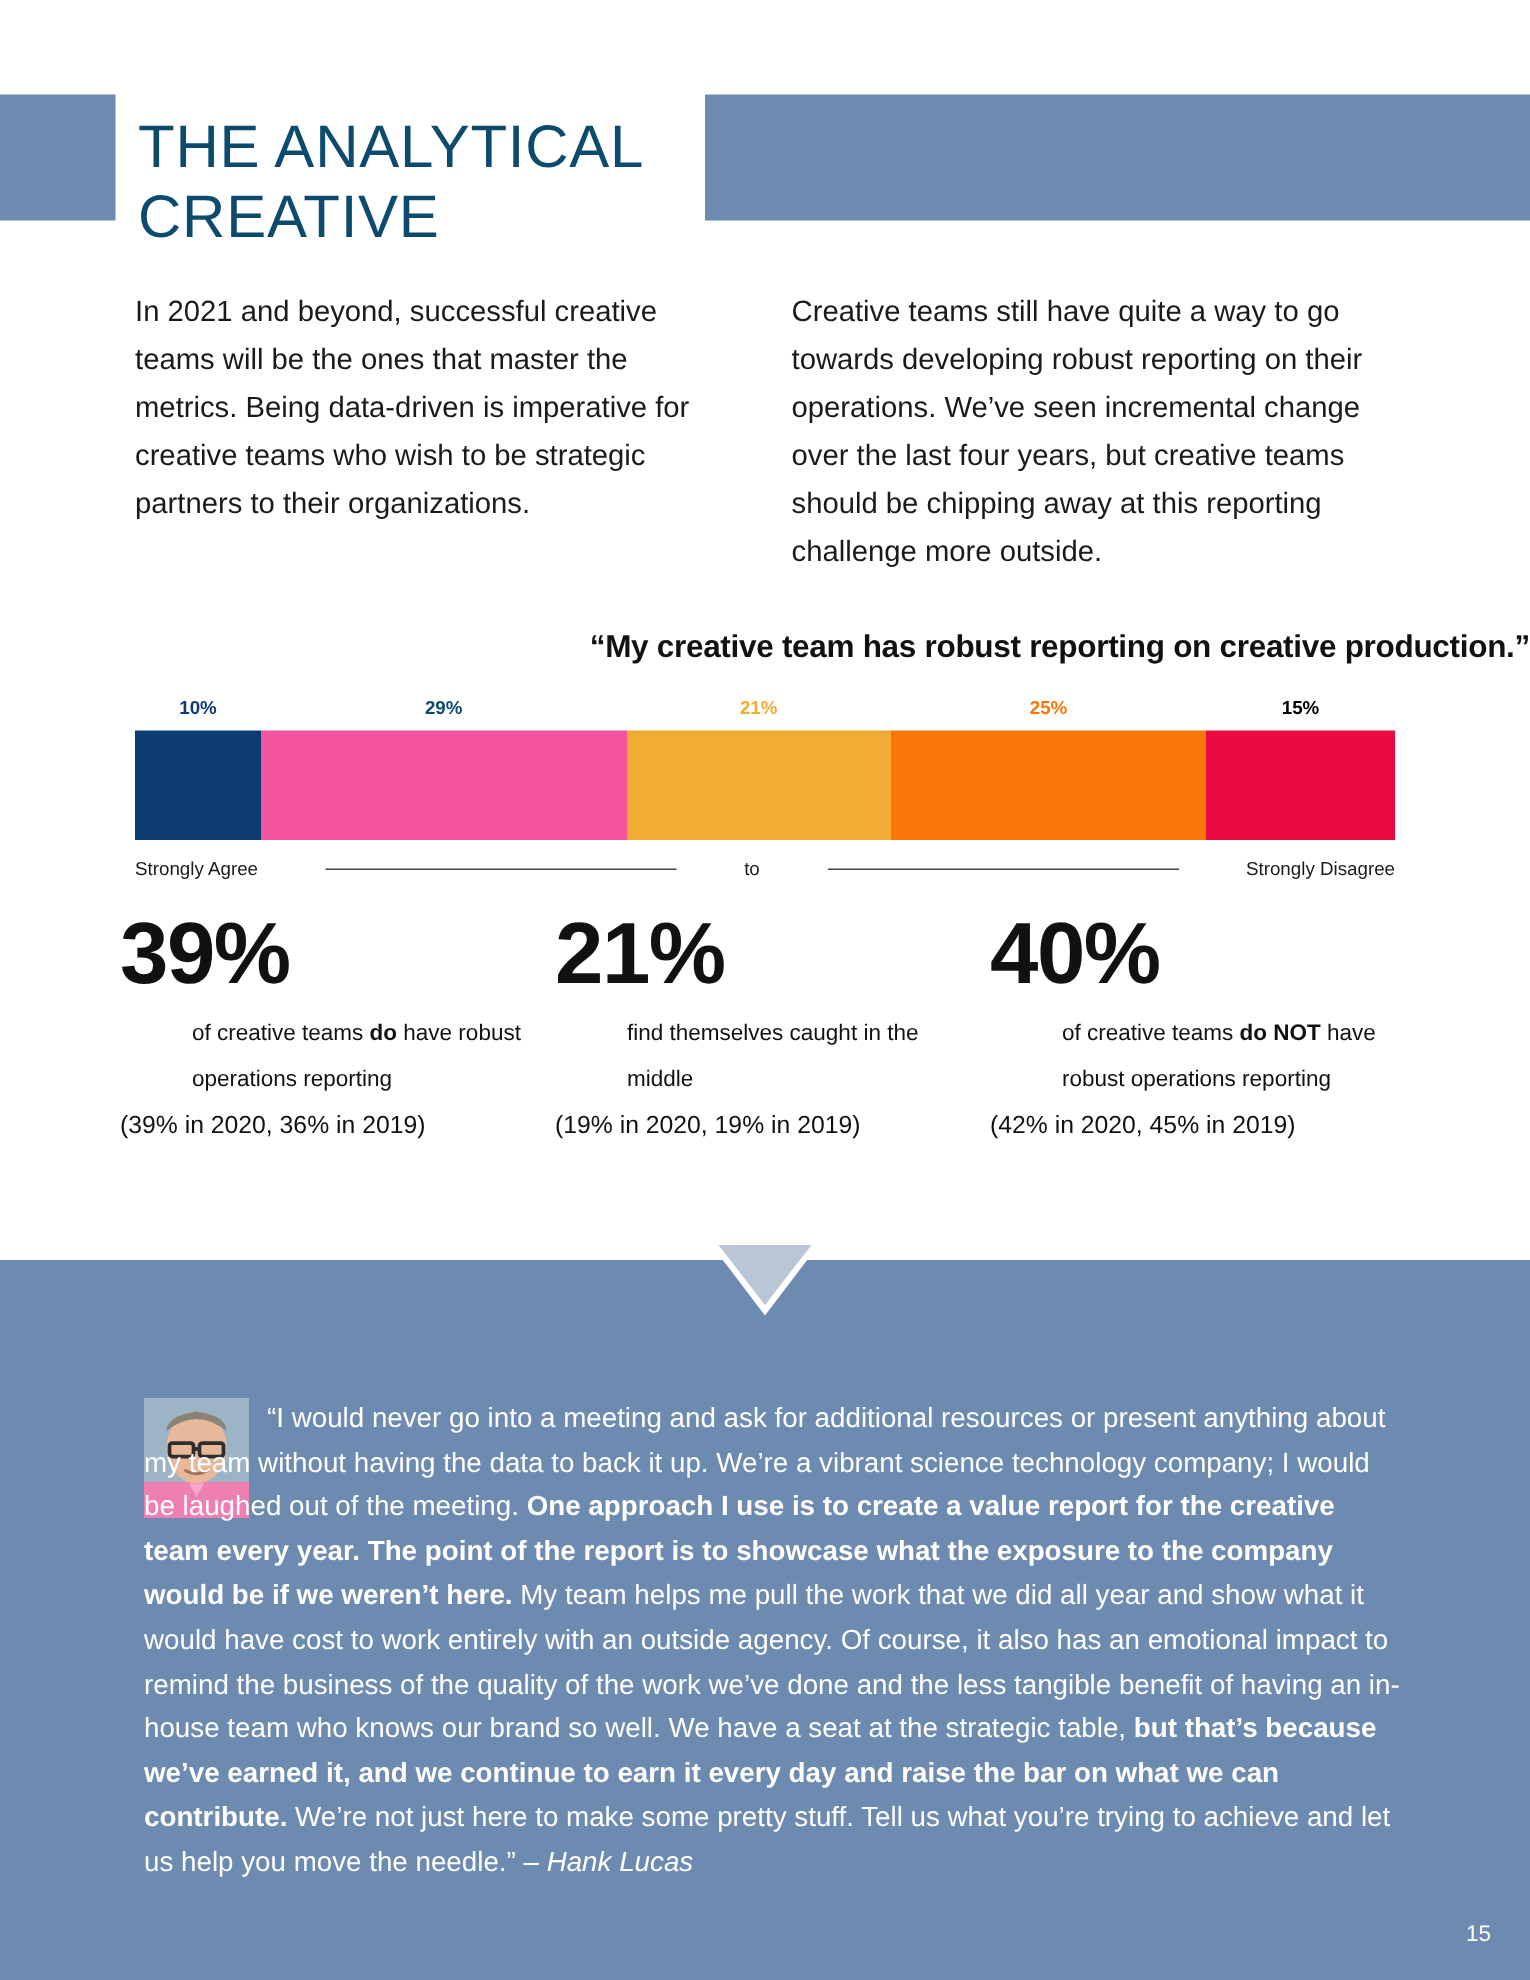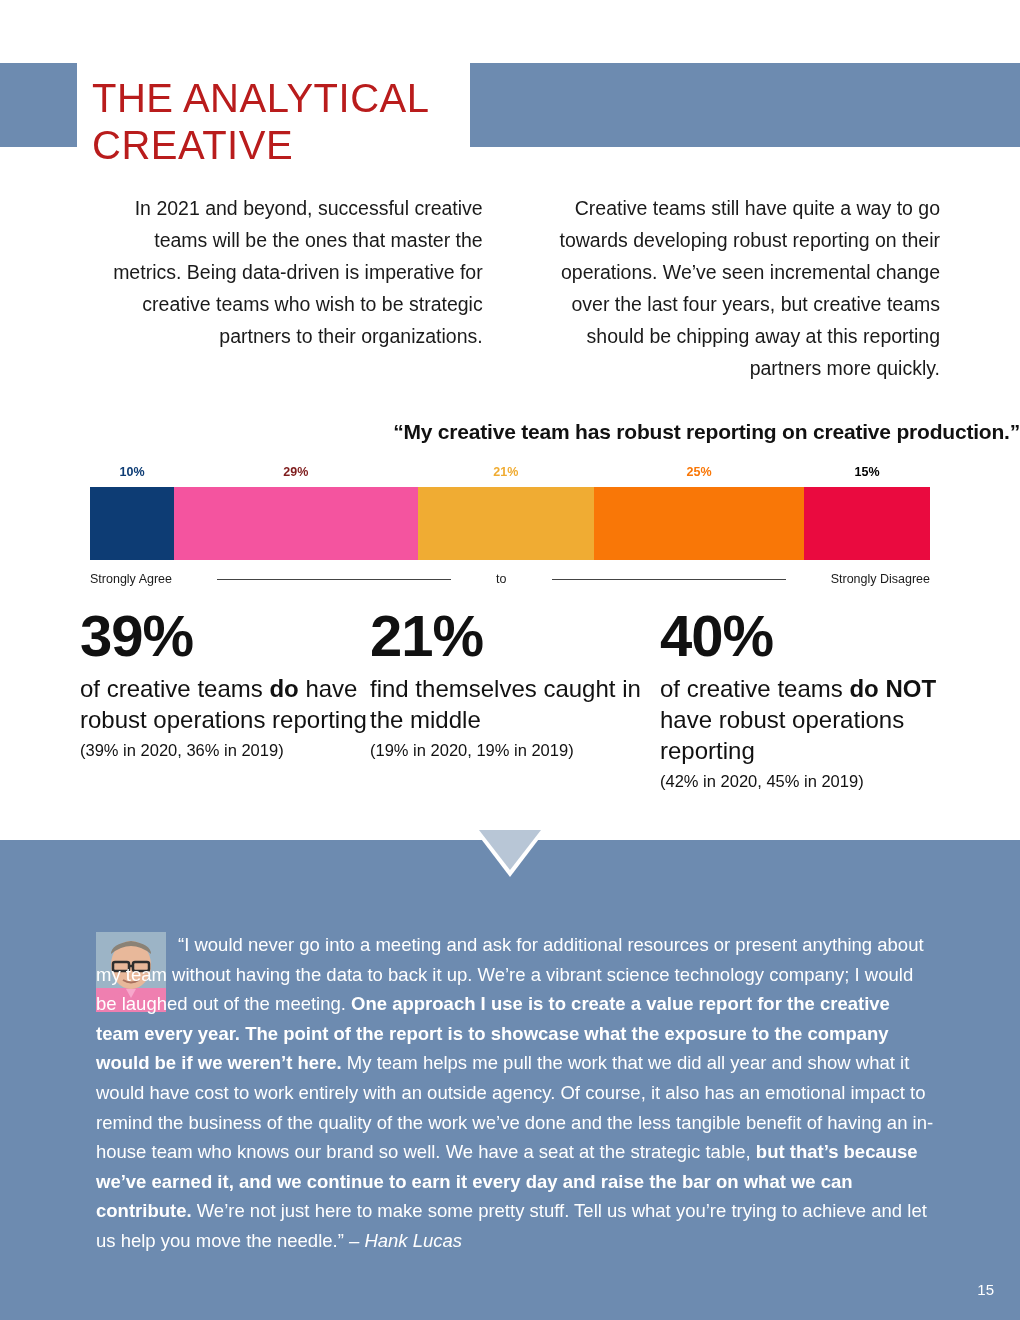--- a/index.html
+++ b/index.html
@@ -37,21 +37,21 @@
     top: 63px;
     width: 550px;
     height: 84px;
     background: #6d8bb0;
   }
   .page-title {
     position: absolute;
     left: 92px;
     top: 48px;
     width: 400px;
-    color: #b91c1c;
+    color: #0c4a6e;
     font-size: 40px;
     line-height: 47px;
     font-weight: 400;
     letter-spacing: 0.5px;
     text-transform: uppercase;
     font-family: "Liberation Sans", sans-serif;
     z-index: 3;
   }
 
   
@@ -63,21 +63,20 @@
     display: flex;
     gap: 45px;
   }
   .intro-col {
     width: 400px;
     font-size: 19.5px;
     line-height: 32px;
     color: #1a1a1a;
     font-family: "Liberation Sans", sans-serif;
     font-weight: 300;
-    text-align: right;
   }
   .intro-col.right { width: 420px; }
 
   
   .chart-question {
     position: absolute;
     left: 0;
     top: 420px;
     width: 1020px;
     text-align: right;
@@ -145,24 +144,25 @@
     text-align: left;
     color: #111;
   }
   .stat-number {
     font-size: 58px;
     font-weight: bold;
     line-height: 62px;
     letter-spacing: -1px;
   }
   .stat-desc {
-    font-size: 24px;
+    font-size: 15px;
     line-height: 31px;
     font-weight: 300;
     margin-top: 6px;
+    margin-left: 48px;
   }
   .stat-desc b { font-weight: bold; }
   .stat-history {
     font-size: 16.5px;
     font-weight: 300;
     margin-top: 6px;
   }
 
   
   .quote-panel {
@@ -219,29 +219,29 @@
 <body>
 
 <div class="page">
 
   <div class="header-band-left"></div>
   <div class="header-band-right"></div>
   <h1 class="page-title">THE ANALYTICAL CREATIVE</h1>
 
   <div class="intro-cols">
     <div class="intro-col left">In 2021 and beyond, successful creative teams will be the ones that master the metrics. Being data-driven is imperative for creative teams who wish to be strategic partners to their organizations.</div>
-    <div class="intro-col right">Creative teams still have quite a way to go towards developing robust reporting on their operations. We’ve seen incremental change over the last four years, but creative teams should be chipping away at this reporting partners more quickly.</div>
+    <div class="intro-col right">Creative teams still have quite a way to go towards developing robust reporting on their operations. We’ve seen incremental change over the last four years, but creative teams should be chipping away at this reporting challenge more outside.</div>
   </div>
 
   <div class="chart-question">“My creative team has robust reporting on creative production.”</div>
 
   <div class="bar-wrap">
     <div class="bar-labels" id="bar-labels">
         <span class="bar-label" style="color: rgb(13, 60, 116); left: 5%;">10%</span>
-        <span class="bar-label" style="color: #7f1d1d; left: 24.5%;">29%</span>
+        <span class="bar-label" style="color: #0c4a6e; left: 24.5%;">29%</span>
         <span class="bar-label" style="color: rgb(240, 172, 51); left: 49.5%;">21%</span>
         <span class="bar-label" style="color: rgb(249, 119, 7); left: 72.5%;">25%</span>
         <span class="bar-label" style="color: #000000; left: 92.5%;">15%</span>
       </div>
     <div class="bar" id="bar-track">
         <div class="bar-seg" style="width: 10%; background: rgb(13, 60, 116);"></div>
         <div class="bar-seg" style="width: 29%; background: rgb(244, 84, 159);"></div>
         <div class="bar-seg" style="width: 21%; background: rgb(240, 172, 51);"></div>
         <div class="bar-seg" style="width: 25%; background: rgb(249, 119, 7);"></div>
         <div class="bar-seg" style="width: 15%; background: rgb(234, 10, 63);"></div>

